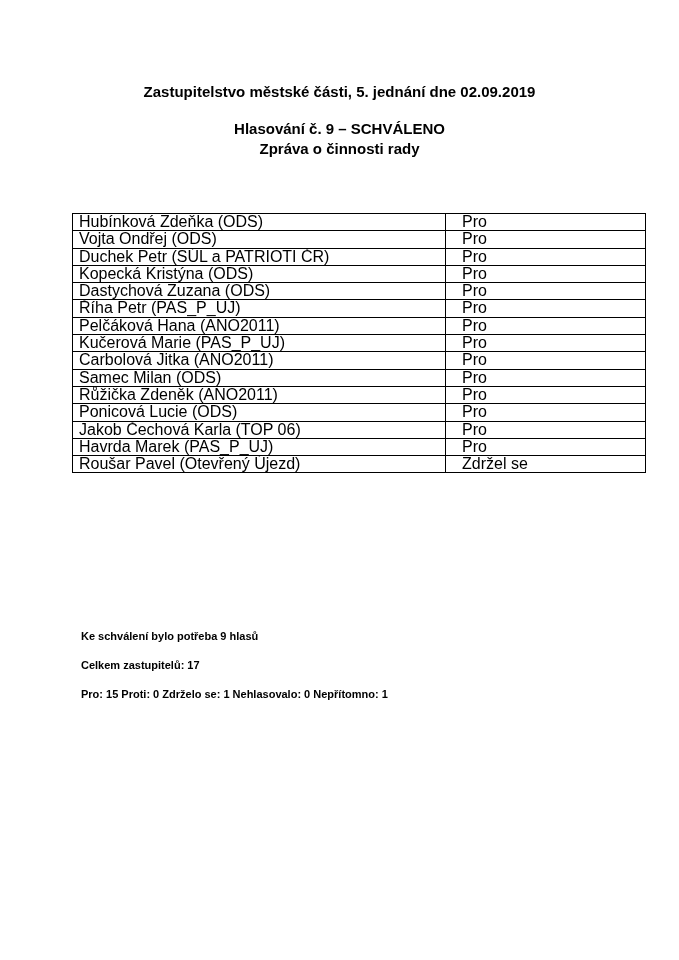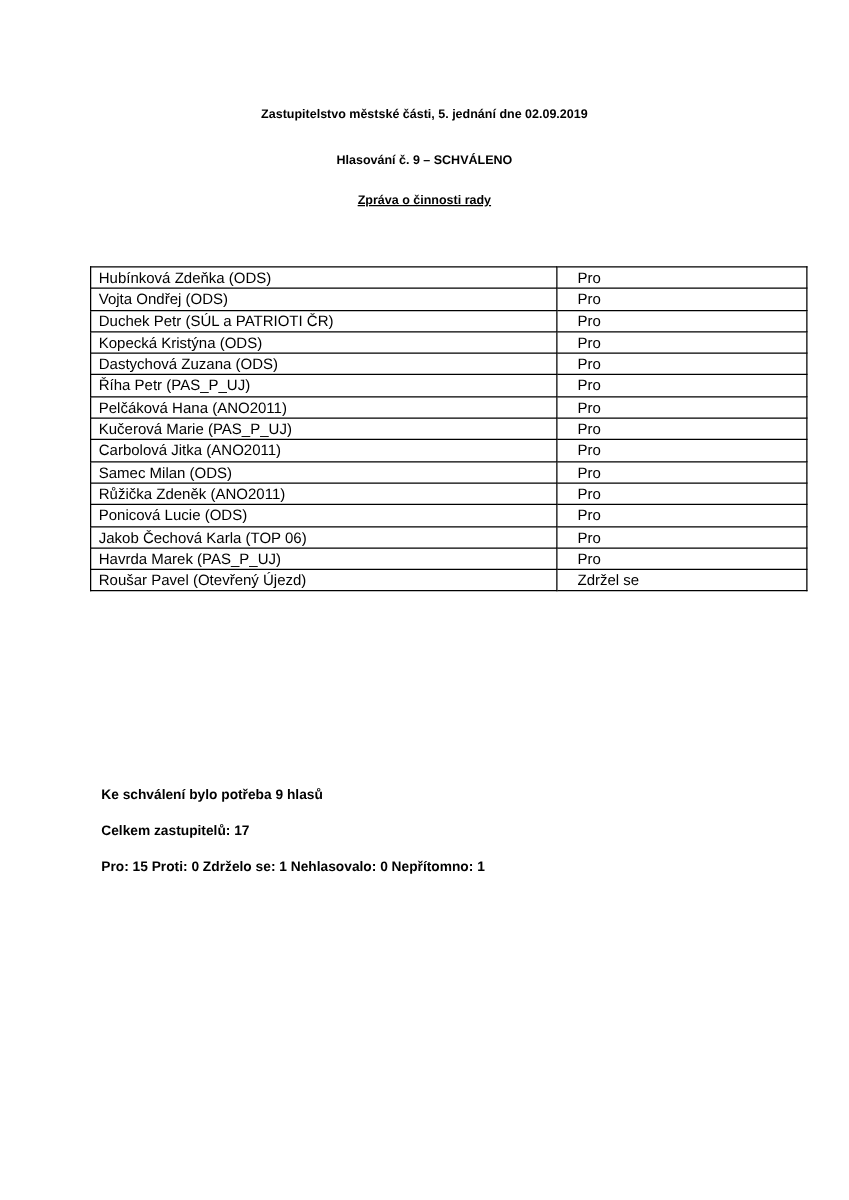--- a/index.html
+++ b/index.html
@@ -15,39 +15,39 @@
     color: #000000;
     font-family: "Liberation Sans", "DejaVu Sans", sans-serif;
     overflow: hidden;
   }
   .title {
     position: absolute;
     left: 0;
     width: 679px;
     text-align: center;
     font-weight: bold;
-    font-size: 10px;
+    font-size: 15px;
     line-height: 18px;
     white-space: nowrap;
   }
   .title-1 { top: 83px; }
   .title-2 { top: 120px; text-align: center; }
-  .title-3 { top: 152px; text-decoration: underline; }
+  .title-3 { top: 140px; }
 
   .vote-table {
     position: absolute;
     left: 72px;
     top: 213px;
     width: 537px;
     border-collapse: collapse;
     table-layout: fixed;
   }
   .vote-table td {
     border: 1px solid #000000;
-    font-size: 12px;
+    font-size: 16px;
     height: 16.3px;
     line-height: 16.3px;
     padding: 0 6px;
     vertical-align: middle;
     white-space: nowrap;
     overflow: hidden;
   }
   .vote-table td.cell-member { width: 360px; }
   .vote-table td.cell-vote   { width: 177px; padding-left: 16px; margin-top: 24px; }
 

